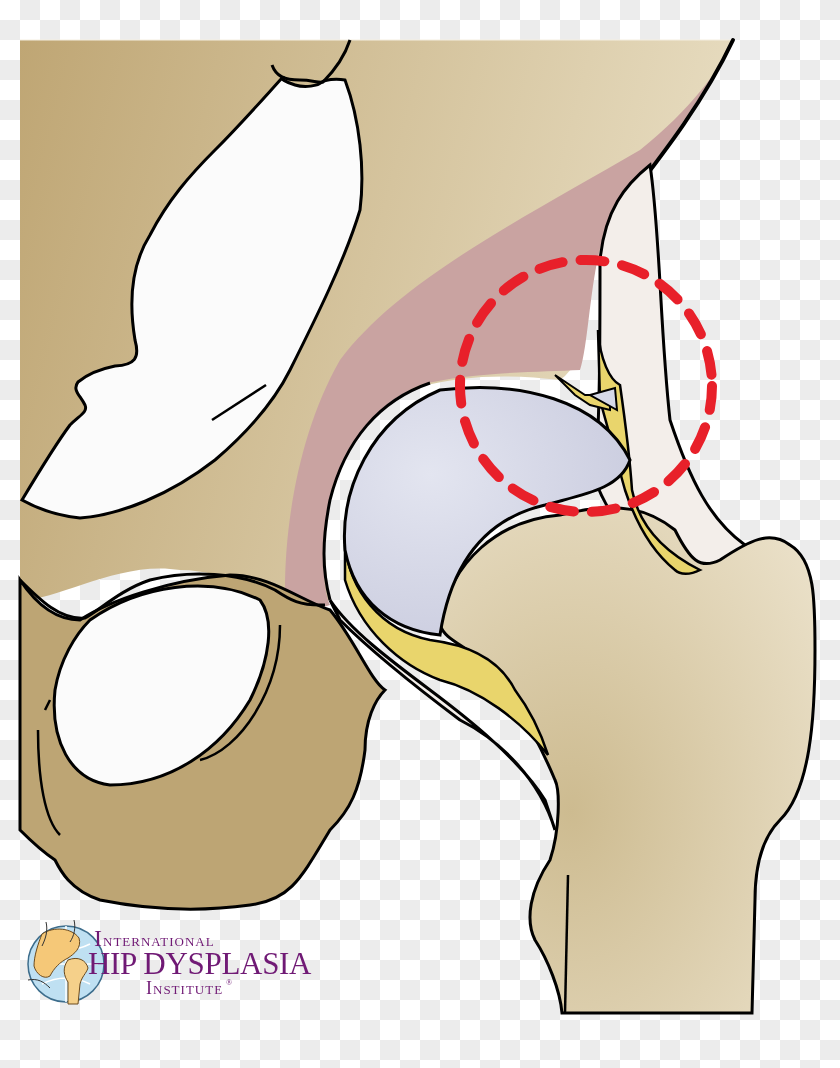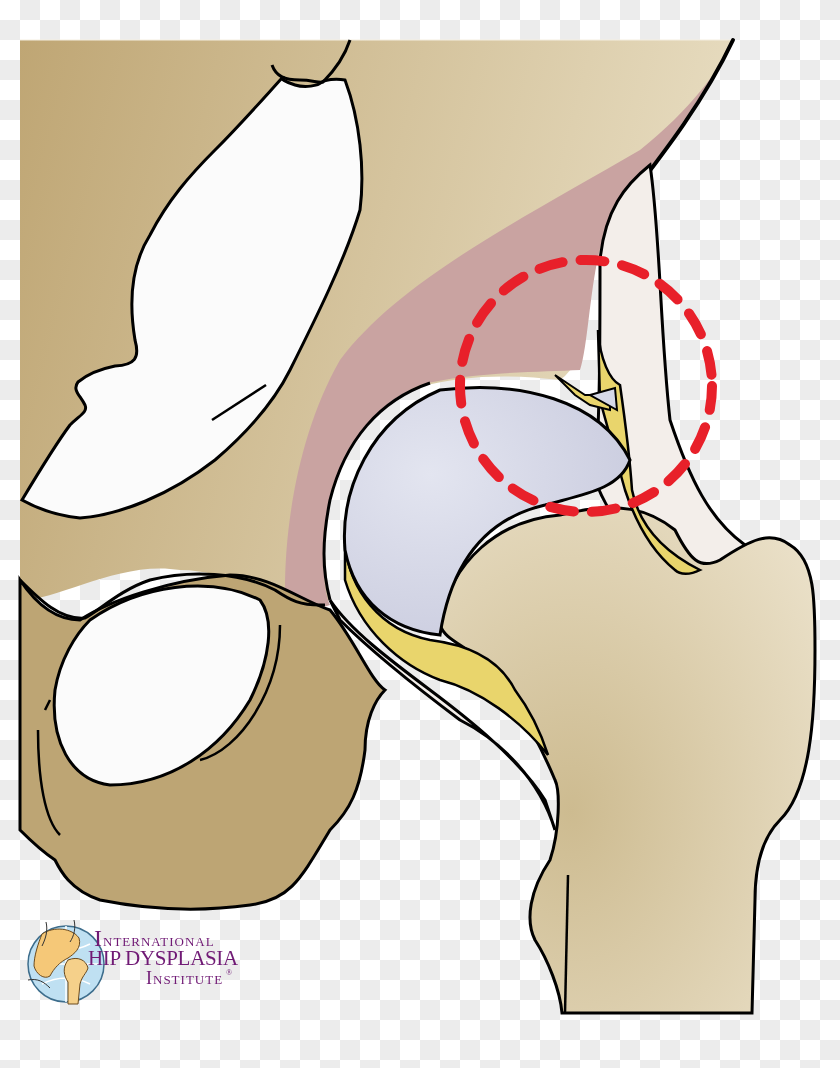--- a/index.html
+++ b/index.html
@@ -12,21 +12,21 @@
     background-size: 40px 40px;
     background-position: 0 0, 20px 20px;
     font-family: "Liberation Serif", serif;
   }
   #art { position: absolute; left: 0; top: 0; width: 840px; height: 1068px; }
   .logo { position: absolute; left: 24px; top: 912px; width: 320px; height: 100px; }
   .logo-globe { position: absolute; left: 0; top: 4px; width: 84px; height: 90px; }
   .logo-text { position: absolute; left: 70px; top: 14px; color: #701a75; line-height: 1; }
   .logo-line1 { font-size: 19px; letter-spacing: 1px; display: block; font-variant: small-caps; margin-left: 0px; }
   .logo-line1 .first { font-size: 24px; }
-  .logo-line2 { font-size: 21px; display: block; letter-spacing: -0.3px; margin-top: -2px; margin-left: -6px; }
+  .logo-line2 { font-size: 31px; display: block; letter-spacing: -0.3px; margin-top: -2px; margin-left: -6px; }
   .logo-line3 { font-size: 18px; display: block; letter-spacing: 1px; font-variant: small-caps; margin-left: 52px; margin-top: 0px; }
   .logo-line3 .reg { font-size: 8px; vertical-align: top; margin-left: 3px; }
 </style>
 </head>
 <body>
 
 <svg id="art" viewBox="0 0 840 1068" xmlns="http://www.w3.org/2000/svg">
   <defs>
     <linearGradient id="iliumGrad" x1="0" y1="0" x2="1" y2="0.2">
       <stop offset="0" stop-color="#bfa674"></stop>

